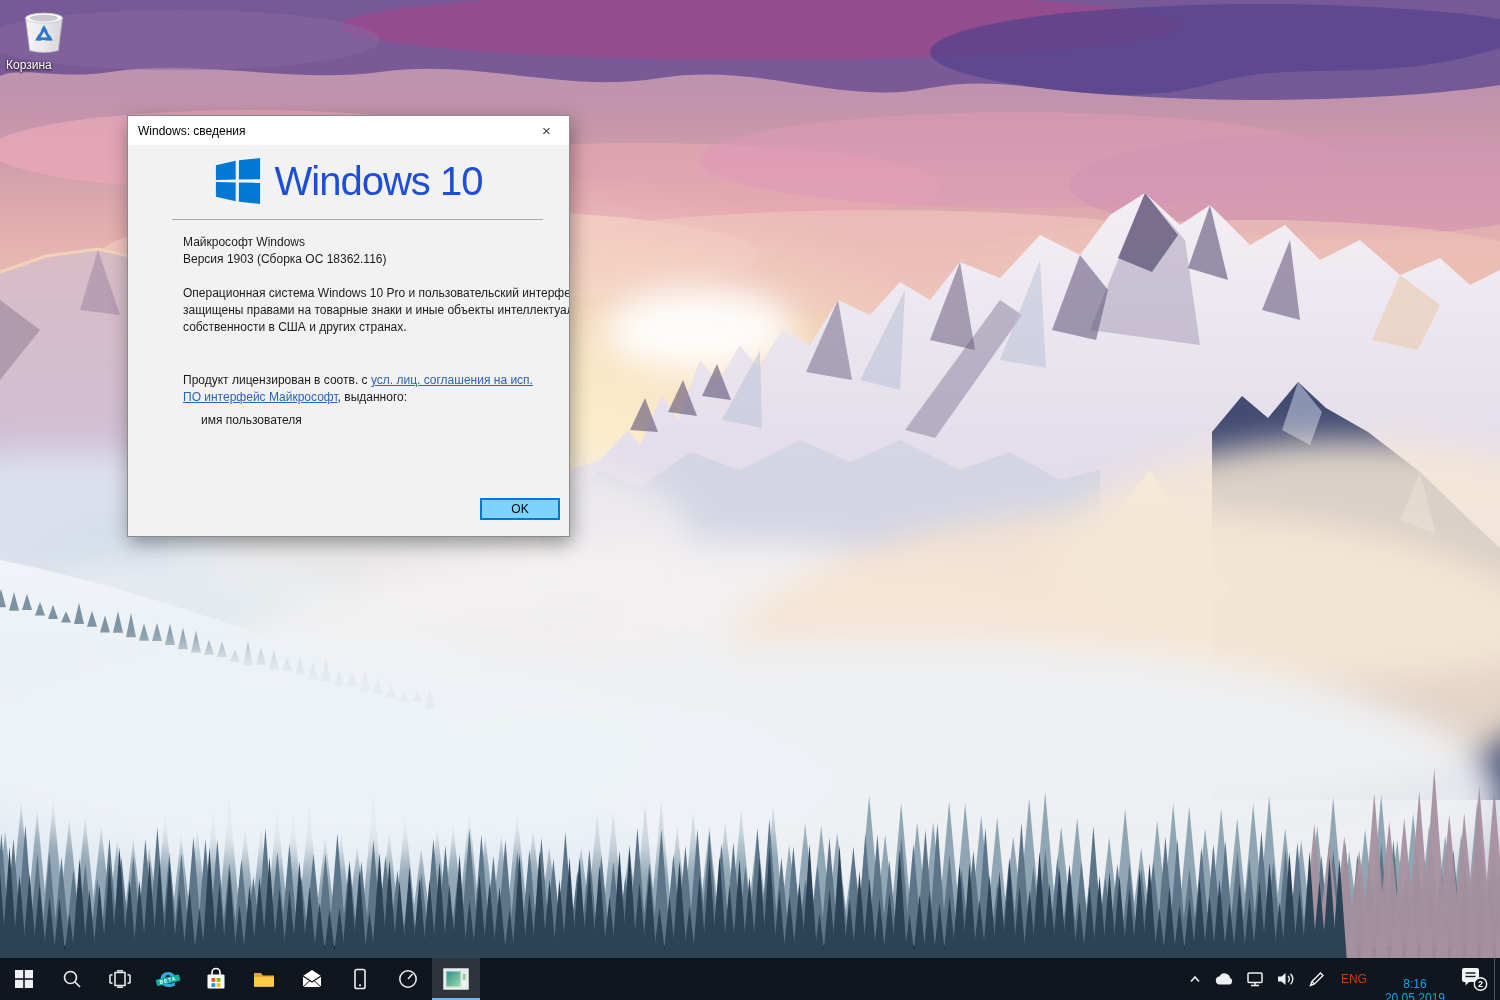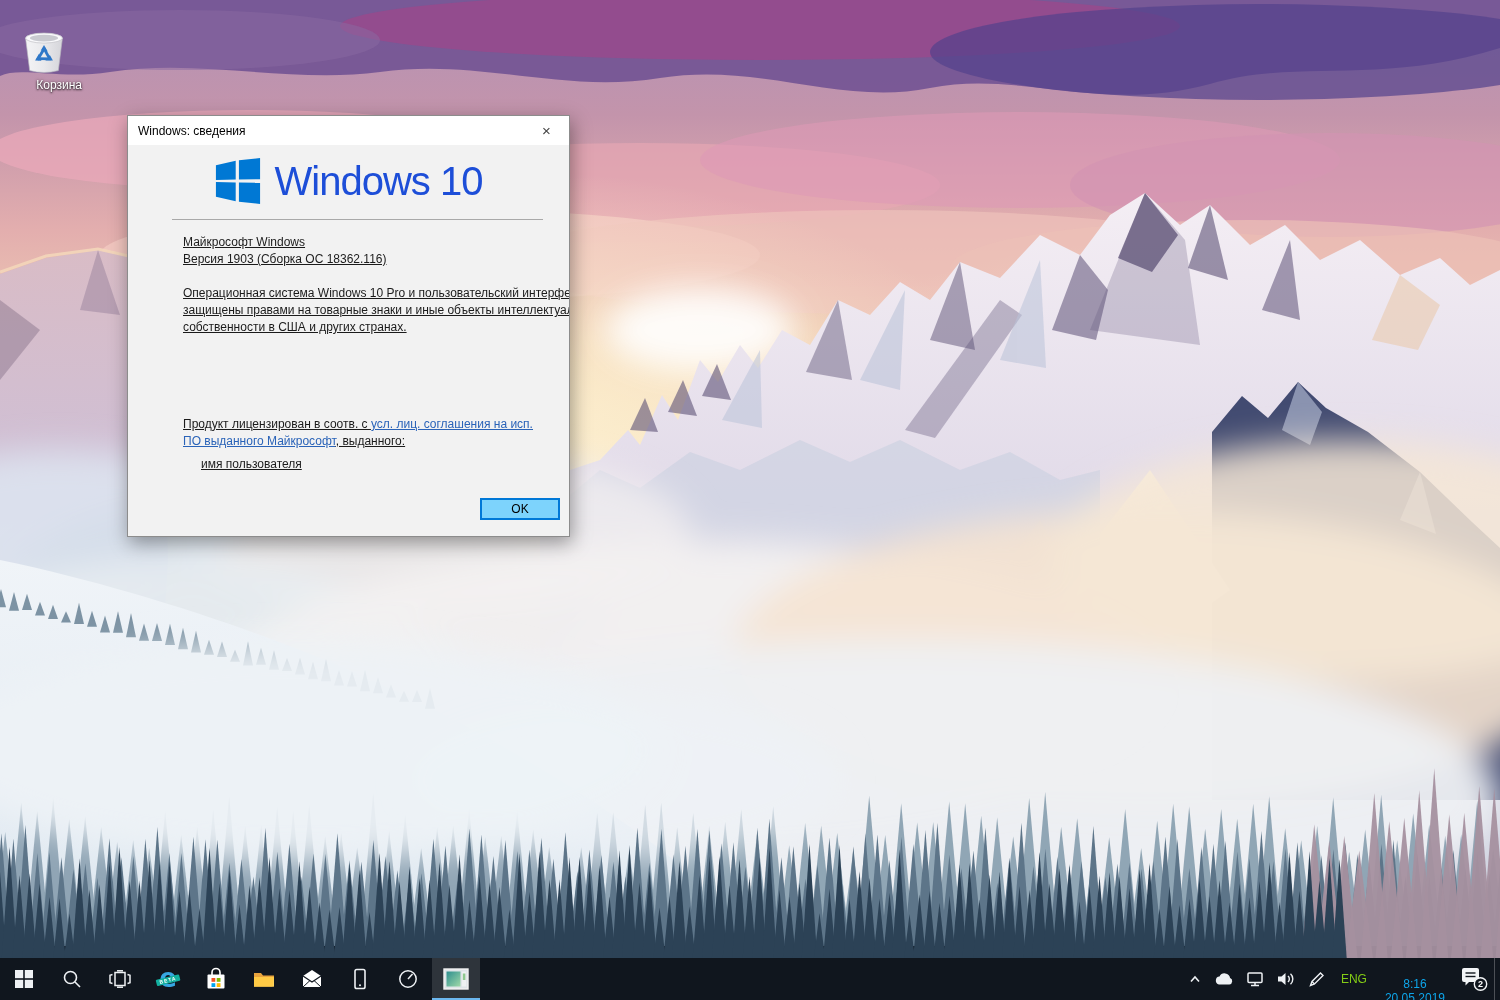--- a/index.html
+++ b/index.html
@@ -3,54 +3,54 @@
 <meta charset="utf-8">
 <style>
   * { margin:0; padding:0; box-sizing:border-box; }
   html,body { width:1500px; height:1000px; overflow:hidden; font-family:"Liberation Sans", sans-serif; }
   .screen { position:relative; width:1500px; height:1000px; background:#0e141c; overflow:hidden; }
 
   
   .wallpaper { position:absolute; left:0; top:0; width:1500px; height:958px; }
 
   
-  .desk-icon { position:absolute; left:6px; top:24px; width:76px; text-align:right; cursor:default; }
+  .desk-icon { position:absolute; left:6px; top:4px; width:76px; text-align:left; cursor:default; }
   .desk-icon .glyph { width:52px; height:52px; margin:0 auto; }
   .desk-icon .lbl { margin-top:2px; font-size:12px; color:#fff; text-shadow:0 1px 2px rgba(0,0,0,.85), 0 0 3px rgba(0,0,0,.5); }
 
   
   .dialog { position:absolute; left:127px; top:115px; width:443px; height:422px; background:#f2f2f2;
             border:1px solid #8c8c8c; box-shadow:2px 6px 18px rgba(0,0,0,.38); overflow:hidden; }
   .titlebar { height:29px; background:#ffffff; display:flex; align-items:center; }
   .titlebar .ttl { flex:1; font-size:12px; color:#000; padding-left:10px; }
   .close-btn { width:45px; height:29px; border:none; background:transparent; font-size:15px; color:#444;
                display:flex; align-items:center; justify-content:center; cursor:pointer; }
   .banner { height:72px; display:flex; align-items:center; justify-content:center; gap:14px; }
   .brand { font-size:40px; font-weight:300; color:#1d4ed8; letter-spacing:-1px; }
   .sep { border-top:1px solid #a9a9a9; margin:2px 26px 0 44px; }
-  .dlg-body { position:relative; padding:14px 0 0 55px; font-size:12px; color:#1b1b1b; line-height:17px; height:309px;text-decoration:underline; }
+  .dlg-body { position:relative; padding:14px 0 0 55px; font-size:12px; color:#1b1b1b; line-height:17px; height:309px; }
   .nowrap { white-space:nowrap; }
   .tm { margin-top:17px; width:452px; }
-  .lic { margin-top:80px; width:452px; }
+  .lic { margin-top:36px; width:452px; }
   .dlg-link { color:#2a63b8; text-decoration:underline; cursor:pointer; }
   .lic-user { margin-top:6px; margin-left:18px; }
   .lic-org  { margin-top:4px; margin-left:18px; }
   .ok-btn { position:absolute; right:9px; bottom:9px; width:80px; height:22px; background:#7dd3fc;
             border:2px solid #0078d7; font-size:12px; color:#000; cursor:pointer; }
 
   
   .taskbar { position:absolute; left:0; top:958px; width:1500px; height:42px; background:#10161e;
              display:flex; align-items:stretch; }
   .tb-left { display:flex; }
   .tb-btn { width:48px; display:flex; align-items:center; justify-content:center; cursor:pointer; position:relative; }
   .tb-btn.active { background:rgba(255,255,255,.13); box-shadow:inset 0 -2px 0 0 #6cb8f0; }
   .tb-spacer { flex:1; }
   .tray { display:flex; align-items:center; }
   .tray-btn { height:42px; display:flex; align-items:center; justify-content:center; padding:0 5px; cursor:pointer; }
-  .tray-lang { font-size:12px; color:#84cc16; padding:0 9px; }
+  .tray-lang { font-size:12px; color:#c2410c; padding:0 9px; }
   .tray-clock { color:#0ea5e9; font-size:12px; line-height:14px; text-align:center; padding:0 9px;margin-top:23px; }
   .show-desktop { width:6px; height:42px; border-left:1px solid rgba(255,255,255,.25); cursor:pointer; }
   .badge-wrap { position:relative; }
   svg { display:block; }
 </style>
 </head>
 <body>
 
 <div class="screen">
 
@@ -633,21 +633,21 @@
     </div>
     <div class="sep"></div>
 
     <div class="dlg-body">
       <div class="nowrap">Майкрософт Windows</div>
       <div class="nowrap">Версия 1903 (Сборка ОС 18362.116)</div>
       <div class="tm">Операционная система Windows 10 Pro и пользовательский интерфейс в ней защищены правами на товарные знаки и иные объекты интеллектуальной собственности в США и других странах.</div>
 
       <div class="lic">
         <span>Продукт лицензирован в соотв. с </span><span class="dlg-link">усл. лиц. соглашения на исп.</span><br>
-        <span class="dlg-link">ПО выданного Майкрософт</span><span>, выданного:</span>
+        <span class="dlg-link">ПО интерфейс Майкрософт</span><span>, выданного:</span>
       </div>
       <div class="lic-user">имя пользователя</div>
 
       <button class="ok-btn">OK</button>
     </div>
   </div>
 
   <div class="taskbar">
     <div class="tb-left">
       <div class="tb-btn">

